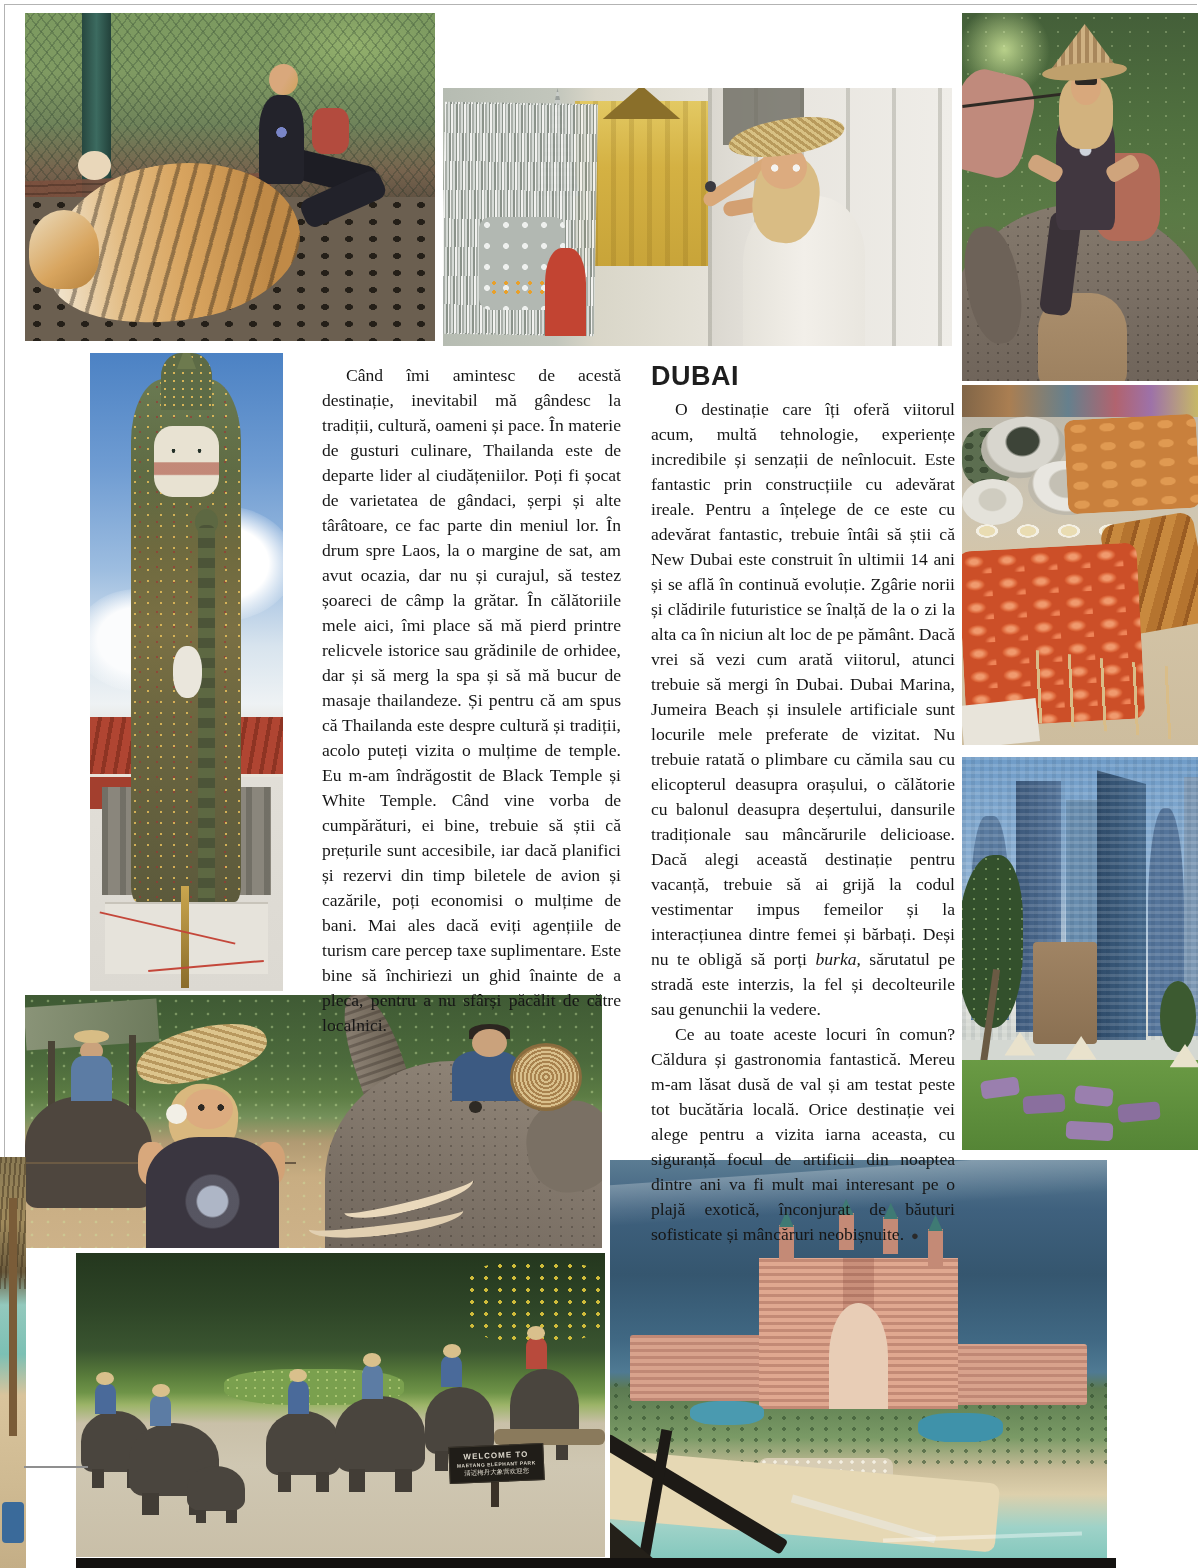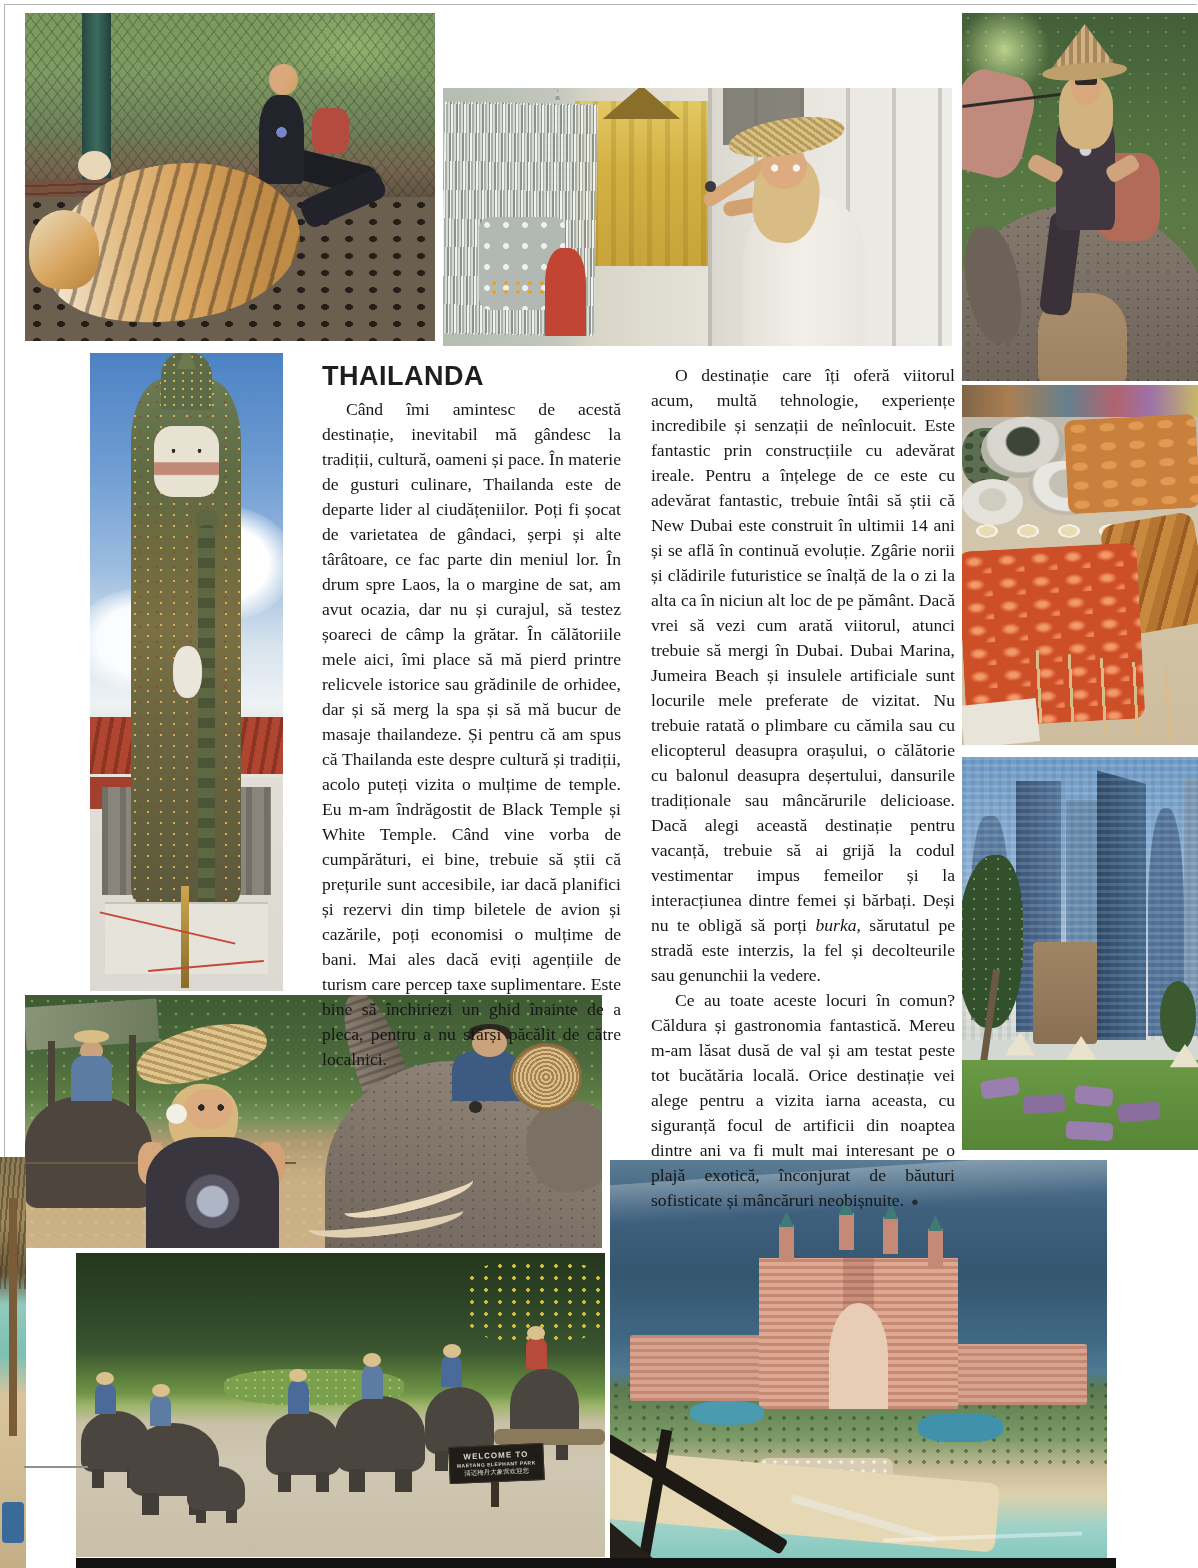--- a/index.html
+++ b/index.html
@@ -537,22 +537,22 @@
     <div class="s wave"></div>
     <div class="s skid"></div>
     <div class="s rod"></div>
     <div class="s wedge"></div>
   </div>
 
   <div class="hairline" id="rule-short"></div>
   <div id="strip-bottom"></div>
 
   <div class="article" id="art-thai">
-    <h2>THAILANDA</h2>
     <p>Când îmi amintesc de acestă destinație, inevitabil mă gândesc la tradiții, cultură, oameni și pace. În materie de gusturi culinare, Thailanda este de departe lider al ciudățeniilor. Poți fi șocat de varietatea de gândaci, șerpi și alte târâtoare, ce fac parte din meniul lor. În drum spre Laos, la o margine de sat, am avut ocazia, dar nu și curajul, să testez șoareci de câmp la grătar. În călătoriile mele aici, îmi place să mă pierd printre relicvele istorice sau grădinile de orhidee, dar și să merg la spa și să mă bucur de masaje thailandeze. Și pentru că am spus că Thailanda este despre cultură și tradiții, acolo puteți vizita o mulțime de temple. Eu m-am îndrăgostit de Black Temple și White Temple. Când vine vorba de cumpărături, ei bine, trebuie să știi că prețurile sunt accesibile, iar dacă planifici și rezervi din timp biletele de avion și cazările, poți economisi o mulțime de bani. Mai ales dacă eviți agențiile de turism care percep taxe suplimentare. Este bine să închiriezi un ghid înainte de a pleca, pentru a nu sfârși păcălit de către localnici.</p>
   </div>
 
   <div class="article" id="art-dubai">
+    <h2>DUBAI</h2>
     <p><span>O destinație care îți oferă viitorul acum, multă tehnologie, experiențe incredibile și senzații de neînlocuit. Este fantastic prin construcțiile cu adevărat ireale. Pentru a înțelege de ce este cu adevărat fantastic, trebuie întâi să știi că New Dubai este construit în ultimii 14 ani și se află în continuă evoluție. Zgârie norii și clădirile futuristice se înalță de la o zi la alta ca în niciun alt loc de pe pământ. Dacă vrei să vezi cum arată viitorul, atunci trebuie să mergi în Dubai. Dubai Marina, Jumeira Beach și insulele artificiale sunt locurile mele preferate de vizitat. Nu trebuie ratată o plimbare cu cămila sau cu elicopterul deasupra orașului, o călătorie cu balonul deasupra deșertului, dansurile tradiționale sau mâncărurile delicioase. Dacă alegi această destinație pentru vacanță, trebuie să ai grijă la codul vestimentar impus femeilor și la interacțiunea dintre femei și bărbați. Deși nu te obligă să porți </span><span class="it">burka,</span><span> sărutatul pe stradă este interzis, la fel și decolteurile sau genunchii la vedere.</span></p>
     <p><span>Ce au toate aceste locuri în comun? Căldura și gastronomia fantastică. Mereu m-am lăsat dusă de val și am testat peste tot bucătăria locală. Orice destinație vei alege pentru a vizita iarna aceasta, cu siguranță focul de artificii din noaptea dintre ani va fi mult mai interesant pe o plajă exotică, înconjurat de băuturi sofisticate și mâncăruri neobișnuite.</span><span class="endmark">●</span></p>
   </div>
 
 </div>
 
 </body></html>

